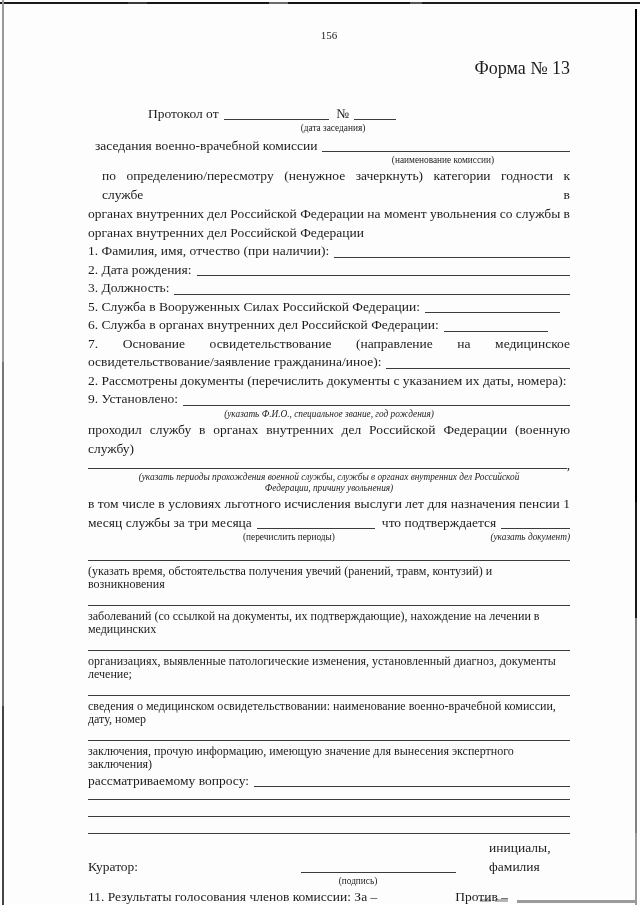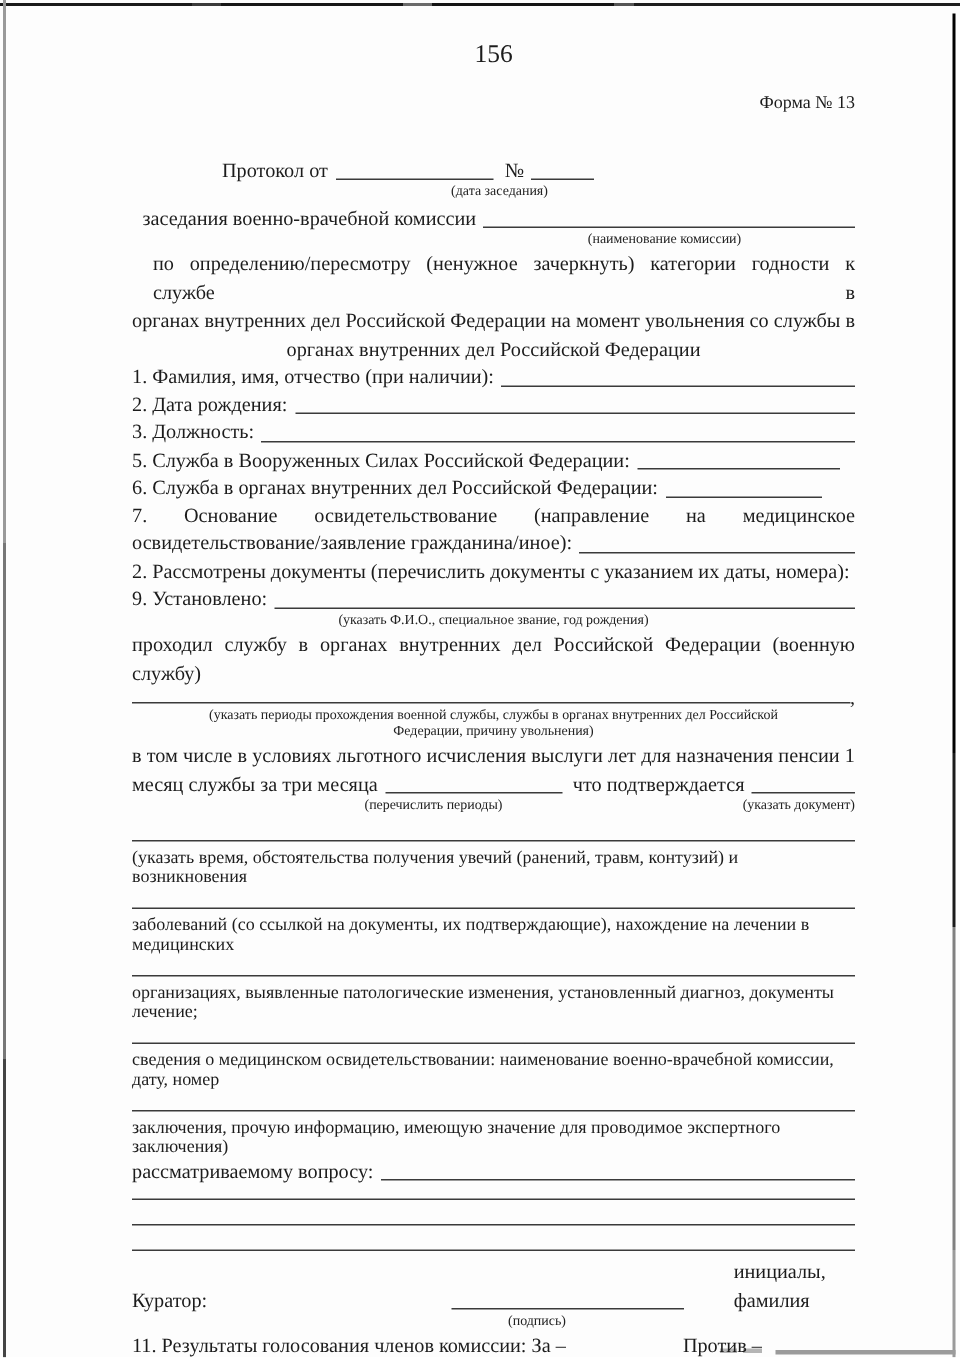--- a/index.html
+++ b/index.html
@@ -17,52 +17,52 @@
   .b-left{position:absolute;top:0;bottom:0;left:2px;width:2px;
     background:linear-gradient(#9a9a9a 0 40%,#777 40% 78%,#444 78% 100%);}
   .b-right{position:absolute;top:9px;bottom:0;right:3px;width:2px;
     background:linear-gradient(#000 0 55%,#1a1a1a 55% 68%,#808080 68% 92%,#9a9a9a 92% 100%);}
   .b-bottomright{position:absolute;bottom:2px;right:3px;width:120px;height:3px;background:#9b9b9b;}
   .b-bottomdash{position:absolute;bottom:3px;right:132px;width:28px;height:3px;
     background:linear-gradient(to right,#b5b5b5 0 40%,transparent 40% 55%,#b5b5b5 55% 100%);}
 
   .content{position:absolute;left:88px;right:70px;top:0;font-size:13.5px;line-height:19px;}
 
-  .pageno{margin-top:26px;text-align:center;font-size:17px;}
-  .form-label{margin-top:14px;text-align:right;font-size:12px;}
+  .pageno{margin-top:26px;text-align:center;font-size:11px;}
+  .form-label{margin-top:14px;text-align:right;font-size:18px;}
 
   .row{display:flex;align-items:flex-end;}
   .fill{flex:1;border-bottom:1.2px solid #3b3b3b;margin:0 0 3px 5px;min-width:18px;}
   .fillw105{flex:none;width:105px;}
   .fillw42{flex:none;width:42px;}
   .fillw120{flex:none;width:118px;}
   .nsign{margin-left:8px;}
 
   .protocol{margin-top:26px;margin-left:60px;margin-right:0;width:260px;}
   .cap{font-size:9.3px;line-height:11px;color:#222;}
   .cap-date{margin-left:165px;width:160px;text-align:center;}
   .cap-comm{margin-left:245px;width:220px;text-align:center;}
   .session{margin-top:2px;}
   .session>.lbl{margin-left:7px;}
 
   .just{text-align:justify;text-align-last:justify;}
   .p-ind{padding-left:14px;}
-  .centered{text-align:center;}
+  .centered{text-align:left;}
 
   .item{line-height:18.5px;}
   .mr22{margin-right:22px;}
   .mr10{margin-right:10px;}
 
-  .cap-center{text-align:center;}
+  .cap-center{text-align:center;font-style:italic;}
   .comma-row{height:14px;}
   .comma-row .fill{margin-left:0;}
   .comma-row .comma{line-height:14px;}
 
   .caps-pair{display:flex;justify-content:space-between;padding-left:155px;}
-  .caps-pair .c2{text-align:right;}
+  .caps-pair .c2{text-align:right;font-style:italic;}
 
   .ul-row{height:4px;margin-top:11px;}
   .ul-row .fill{margin-left:0;margin-bottom:0;}
   .ul-a{margin-top:14px;}
   .small{font-size:12px;line-height:13px;margin-top:4px;}
 
   .ten1{margin-top:3px;}
   .ul10{height:4px;margin-top:6px;}
   .ul10 .fill{margin-left:0;margin-bottom:0;}
   .ul10b{margin-top:13px;}
@@ -175,21 +175,21 @@
         <span class="fill"></span>
       </div>
     <div class="small">организациях, выявленные патологические изменения, установленный диагноз, документы лечение;</div>
     <div class="row ul-row">
         <span class="fill"></span>
       </div>
     <div class="small">сведения о медицинском освидетельствовании: наименование военно-врачебной комиссии, дату, номер</div>
     <div class="row ul-row">
         <span class="fill"></span>
       </div>
-    <div class="small">заключения, прочую информацию, имеющую значение для проводимое экспертного заключения)</div>
+    <div class="small">заключения, прочую информацию, имеющую значение для вынесения экспертного заключения)</div>
 
     <div class="row">
       <span>рассматриваемому вопросу:</span>
       <span class="fill"></span>
     </div>
     <div class="row ul10">
         <span class="fill"></span>
       </div>
     <div class="row ul10 ul10b">
         <span class="fill"></span>

